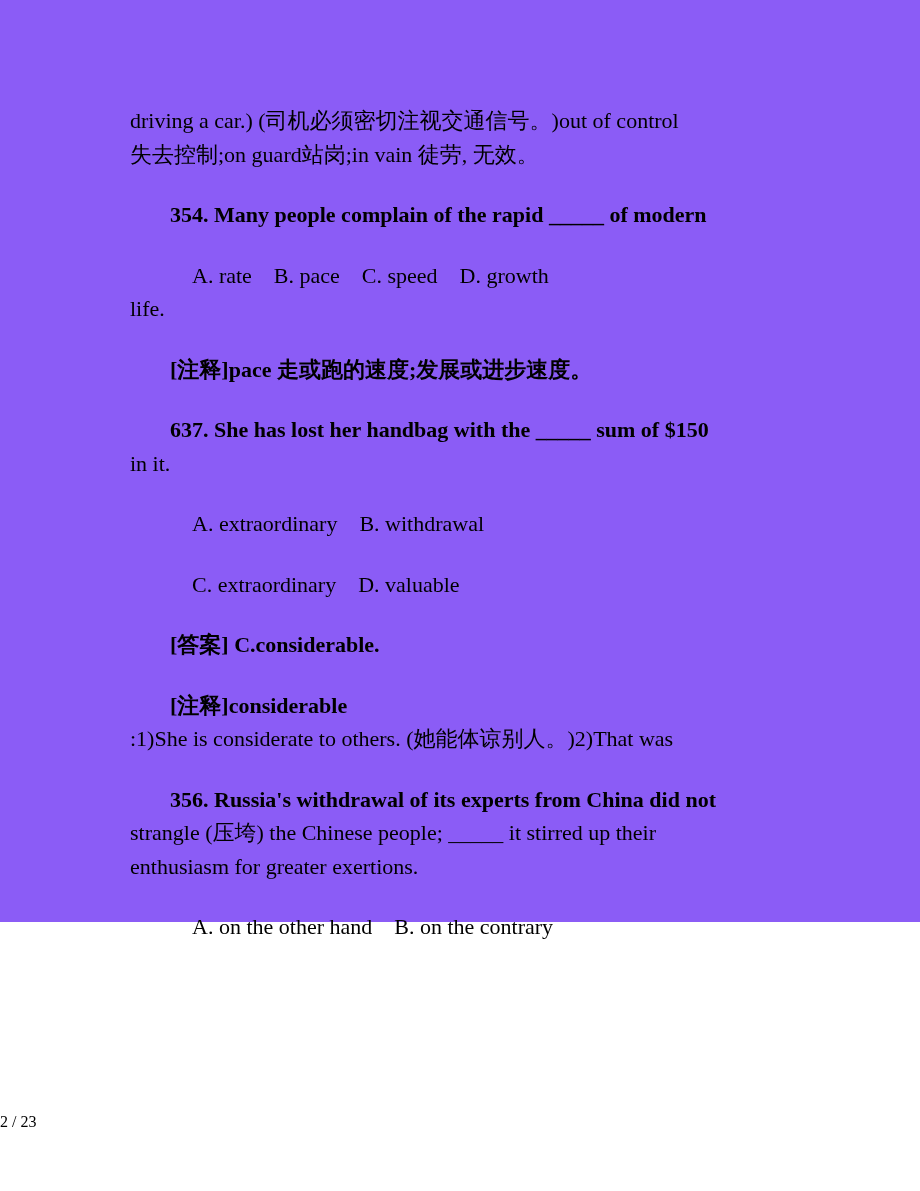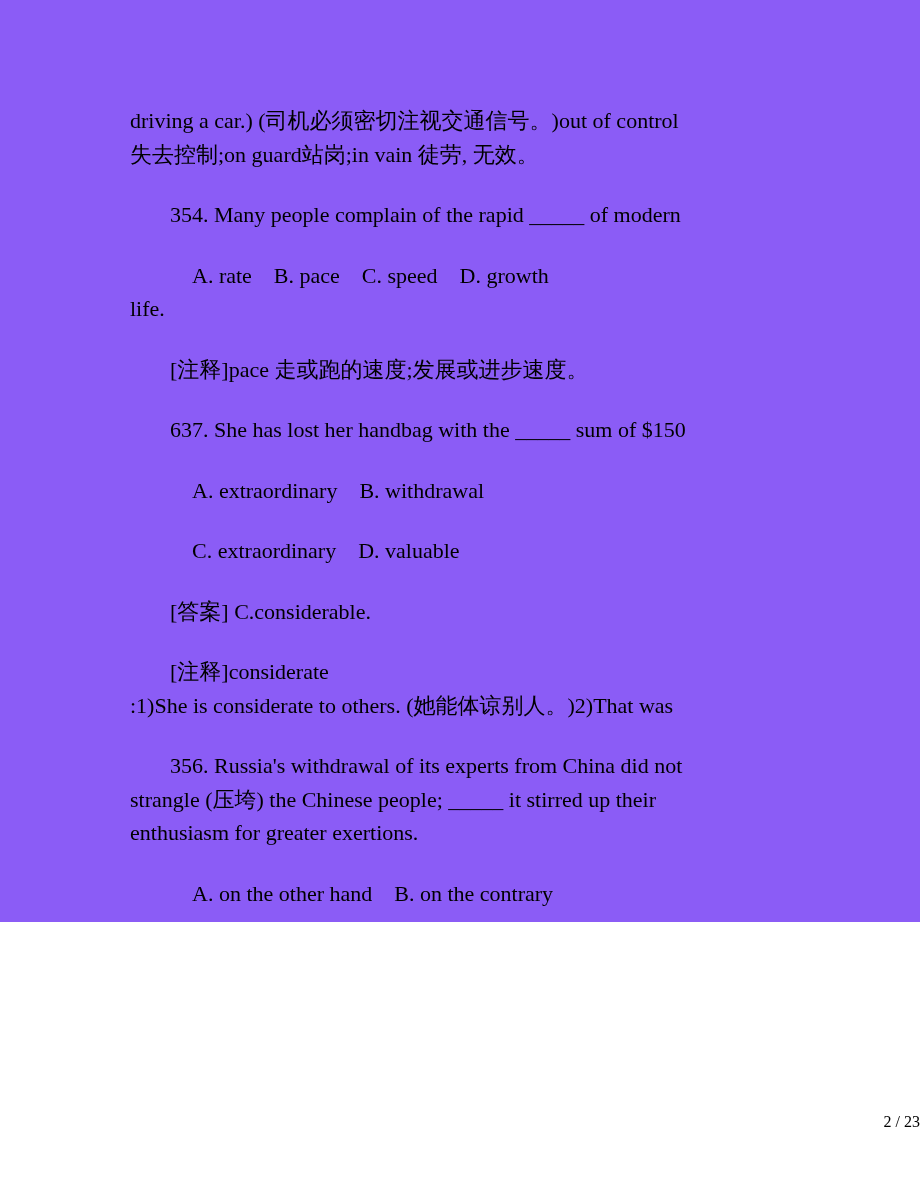--- a/index.html
+++ b/index.html
@@ -28,56 +28,58 @@
     width: 690px;
   }
   .line {
     white-space: pre;
     line-height: 33.5px;
     min-height: 33.5px;
   }
   
   .indent-q {
     padding-left: 40px;
+    font-weight: bold;
   }
   
   .indent-opt {
     padding-left: 62px;
   }
   
   .gap {
     margin-top: 27px;
   }
   .footer {
     position: absolute;
     left: 0;
     top: 1112px;
     width: 920px;
-    text-align: right;
+    text-align: left;
     font-size: 16px;
     line-height: 20px;
     color: #000000;
   }
 </style>
 </head>
 <body>
 
 <div class="page">
   <div class="content">
     <div class="line">driving a car.) (司机必须密切注视交通信号。)out of control</div>
     <div class="line">失去控制;on guard站岗;in vain 徒劳, 无效。</div>
     <div class="line indent-q gap">354. Many people complain of the rapid _____ of modern</div>
     <div class="line indent-opt gap">A. rate    B. pace    C. speed    D. growth</div>
     <div class="line">life.</div>
     <div class="line indent-q gap">[注释]pace 走或跑的速度;发展或进步速度。</div>
     <div class="line indent-q gap">637. She has lost her handbag with the _____ sum of $150</div>
+    <div class="line">in it.</div>
     <div class="line indent-opt gap">A. extraordinary    B. withdrawal</div>
     <div class="line indent-opt gap">C. extraordinary    D. valuable</div>
     <div class="line indent-q gap">[答案] C.considerable.</div>
-    <div class="line indent-q gap">[注释]considerate</div>
+    <div class="line indent-q gap">[注释]considerable</div>
     <div class="line">:1)She is considerate to others. (她能体谅别人。)2)That was</div>
     <div class="line indent-q gap">356. Russia's withdrawal of its experts from China did not</div>
     <div class="line">strangle (压垮) the Chinese people; _____ it stirred up their</div>
     <div class="line">enthusiasm for greater exertions.</div>
     <div class="line indent-opt gap">A. on the other hand    B. on the contrary</div>
   </div>
 
   <div class="footer">2 / 23</div>
 </div>
 

